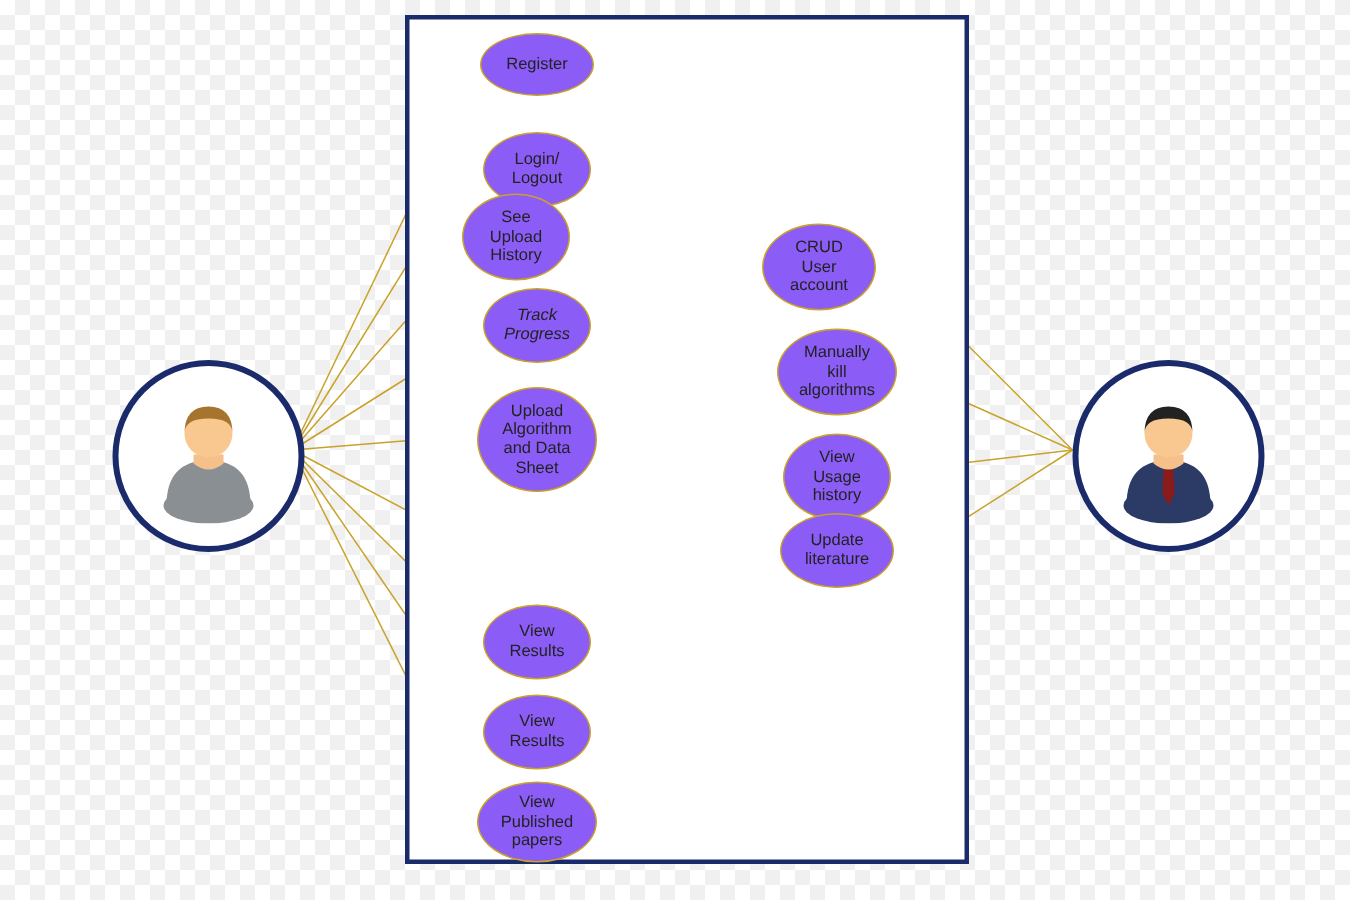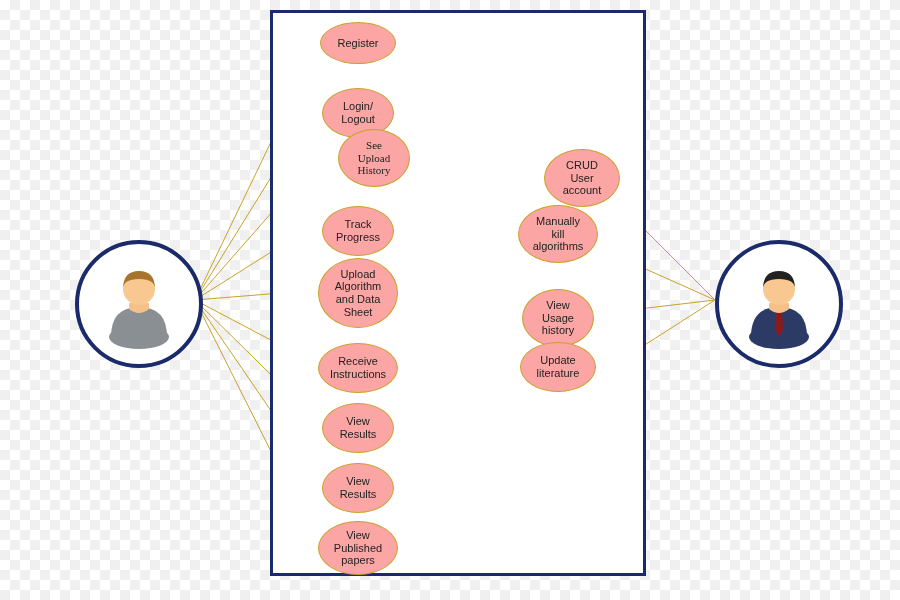--- a/index.html
+++ b/index.html
@@ -5,21 +5,21 @@
   html,body{margin:0;padding:0;width:900px;height:600px;font-family:"Segoe UI",Arial,sans-serif;overflow:hidden}
   .checker{position:absolute;inset:0;background-image:
     linear-gradient(45deg,#f0f0f0 25%,transparent 25%),
     linear-gradient(-45deg,#f0f0f0 25%,transparent 25%),
     linear-gradient(45deg,transparent 75%,#f0f0f0 75%),
     linear-gradient(-45deg,transparent 75%,#f0f0f0 75%);
     background-size:20px 20px;background-position:0 0,0 10px,10px -10px,-10px 0}
   .stage{position:absolute;inset:0}
   .system-box{position:absolute;border:3px solid #1a2a6b;background:#fff}
   .actor{position:absolute;width:120px;height:120px;border:4px solid #1a2a6b;border-radius:50%;background:#fff;display:flex;align-items:center;justify-content:center}
-  .usecase{position:absolute;border:1px solid #c9a227;border-radius:50%;background:#fca5a5;display:flex;align-items:center;justify-content:center;text-align:center;font-size:11px;line-height:1.15;color:#222;padding:2px}
+  .usecase{position:absolute;border:1px solid #c9a227;border-radius:50%;background:#8b5cf6;display:flex;align-items:center;justify-content:center;text-align:center;font-size:11px;line-height:1.15;color:#222;padding:2px}
   .usecase span{display:block}
   svg.lines{position:absolute;inset:0;pointer-events:none}
   svg.lines line{stroke:#c9a227;stroke-width:1}
 </style>
 </head>
 <body>
 
 <div class="checker"></div>
 <div class="stage">
   <svg class="lines" width="900" height="600">
@@ -57,45 +57,42 @@
     <circle cx="40" cy="30" r="16" fill="#f8c890"></circle>
     <path d="M24 30 Q24 12 40 12 Q56 12 56 30 Q56 20 40 20 Q24 20 24 30 Z" fill="#222"></path>
   </svg>
     </div>
     <div class="usecase" style="left: 320px; top: 22px; width: 70px; height: 36px;">
       <span>Register</span>
     </div>
     <div class="usecase" style="left: 322px; top: 88px; width: 66px; height: 44px;">
       <span>Login/<br>Logout</span>
     </div>
-    <div class="usecase" style="left: 338px; top: 129px; width: 66px; height: 52px; font-family: Liberation Serif, serif;">
+    <div class="usecase" style="left: 308px; top: 129px; width: 66px; height: 52px;">
       <span>See<br>Upload<br>History</span>
     </div>
-    <div class="usecase" style="left: 322px; top: 206px; width: 66px; height: 44px;">
+    <div class="usecase" style="left: 322px; top: 192px; width: 66px; height: 44px; font-style: italic;">
       <span>Track<br>Progress</span>
     </div>
     <div class="usecase" style="left: 318px; top: 258px; width: 74px; height: 64px;">
       <span>Upload<br>Algorithm<br>and Data<br>Sheet</span>
-    </div>
-    <div class="usecase" style="left: 318px; top: 343px; width: 74px; height: 44px;">
-      <span>Receive<br>Instructions</span>
     </div>
     <div class="usecase" style="left: 322px; top: 403px; width: 66px; height: 44px;">
       <span>View<br>Results</span>
     </div>
     <div class="usecase" style="left: 322px; top: 463px; width: 66px; height: 44px;">
       <span>View<br>Results</span>
     </div>
     <div class="usecase" style="left: 318px; top: 521px; width: 74px; height: 48px;">
       <span>View<br>Published<br>papers</span>
     </div>
-    <div class="usecase" style="left: 544px; top: 149px; width: 70px; height: 52px;">
+    <div class="usecase" style="left: 508px; top: 149px; width: 70px; height: 52px;">
       <span>CRUD<br>User<br>account</span>
     </div>
-    <div class="usecase" style="left: 518px; top: 205px; width: 74px; height: 52px;">
+    <div class="usecase" style="left: 518px; top: 219px; width: 74px; height: 52px;">
       <span>Manually<br>kill<br>algorithms</span>
     </div>
     <div class="usecase" style="left: 522px; top: 289px; width: 66px; height: 52px;">
       <span>View<br>Usage<br>history</span>
     </div>
     <div class="usecase" style="left: 520px; top: 342px; width: 70px; height: 44px;">
       <span>Update<br>literature</span>
     </div>
   </div>
 

